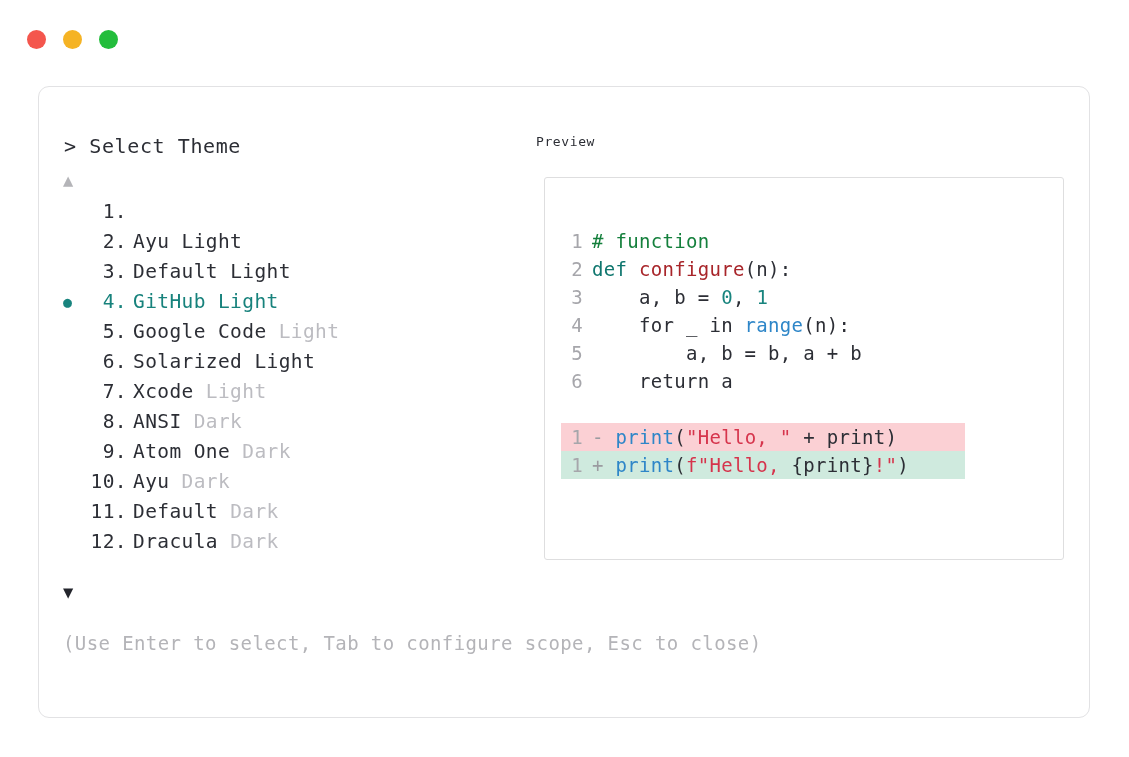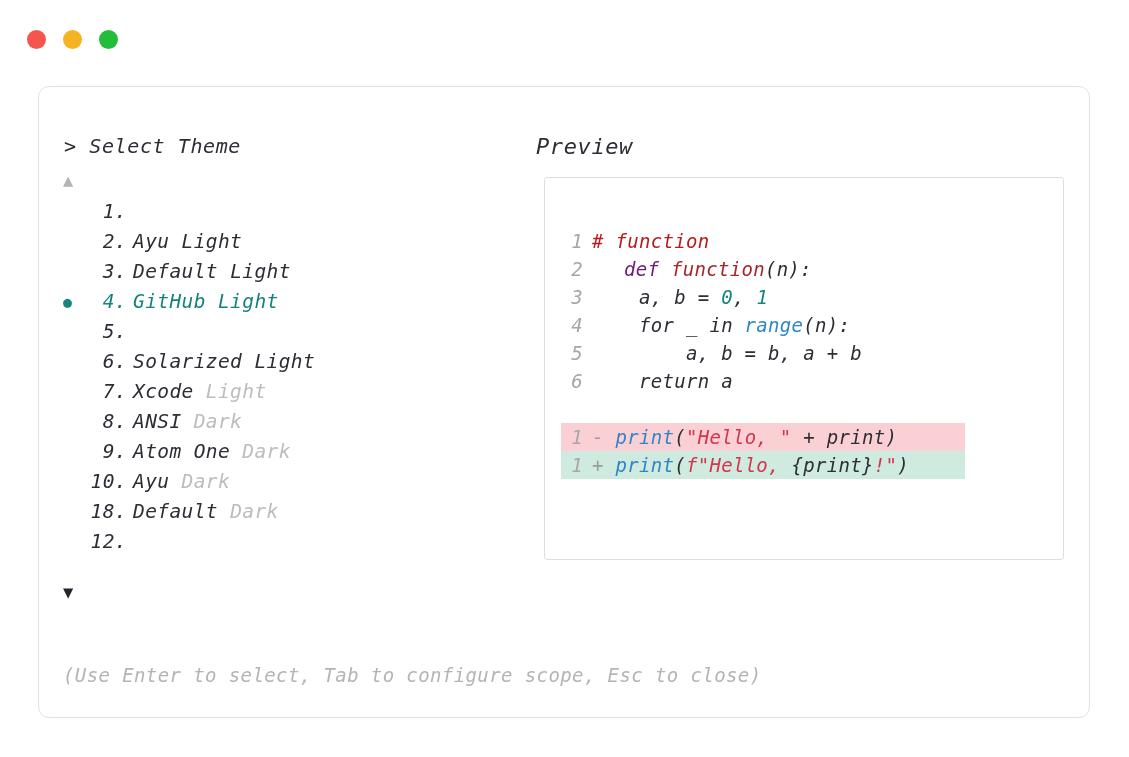--- a/index.html
+++ b/index.html
@@ -50,38 +50,37 @@
     background: #ffffff;
     border: 1.5px solid #e2e2e4;
     border-radius: 11px;
   }
 
   .card-inner {
     position: absolute;
     left: 0; top: 0;
     width: 100%;
     height: 100%;
-    font-style: italic;
   }
 
   
   .header-left {
     position: absolute;
     left: 25px;
     top: 47px;
     font-size: 20px;
     color: #2c2e35;
     letter-spacing: 0.6px;
     white-space: pre;
   }
   .header-right {
     position: absolute;
     left: 497px;
     top: 47px;
-    font-size: 22px;
+    font-size: 13px;
     color: #2c2e35;
     letter-spacing: 0.6px;
     white-space: pre;
   }
 
   
   .scroll-arrow {
     position: absolute;
     left: 24px;
     font-size: 17px;
@@ -149,21 +148,20 @@
 
   
   .footer-hint {
     position: absolute;
     left: 24px;
     top: 545px;
     font-size: 19px;
     color: #b4b4b8;
     letter-spacing: 0.4px;
     white-space: pre;
-    margin-top: 32px;
   }
 
   
   .preview-box {
     position: absolute;
     left: 505px;
     top: 90px;
     width: 520px;
     height: 383px;
     box-sizing: border-box;
@@ -188,26 +186,26 @@
   .lineno {
     display: inline-block;
     width: 22px;
     text-align: right;
     color: #a6a6ab;
     margin-right: 9px;
   }
   .code-spacer { height: 28px; }
 
   .tok-plain   { color: #2c2e35; }
-  .tok-comment { color: #b91c1c; }
+  .tok-comment { color: #15803d; }
   .tok-func    { color: #a8252a; }
   .tok-num     { color: #18847e; }
   .tok-builtin { color: #2e86c8; }
   .tok-string  { color: #d6344c; }
-  .tok-keyword { color: #701a75; margin-left: 32px; }
+  .tok-keyword { color: #0f766e; }
 
   
   .diff-line {
     height: 28px;
     line-height: 28px;
     font-size: 19px;
     white-space: pre;
     letter-spacing: 0.3px;
     display: block;
     width: 404px;
@@ -235,36 +233,36 @@
     <div class="header-right">Preview</div>
 
     <div class="scroll-arrow scroll-up">▲</div>
     <div class="scroll-arrow scroll-down">▼</div>
 
     <div class="theme-list" id="theme-list">
         <div class="theme-row"><span class="theme-bullet"></span><span class="theme-index">1.</span></div>
         <div class="theme-row"><span class="theme-bullet"></span><span class="theme-index">2.</span><span class="theme-name">Ayu <span class="theme-variant">Light</span></span></div>
         <div class="theme-row"><span class="theme-bullet"></span><span class="theme-index">3.</span><span class="theme-name">Default <span class="theme-variant">Light</span></span></div>
         <div class="theme-row selected"><span class="theme-bullet">●</span><span class="theme-index">4.</span><span class="theme-name">GitHub <span class="theme-variant">Light</span></span></div>
-        <div class="theme-row"><span class="theme-bullet"></span><span class="theme-index">5.</span></div>
+        <div class="theme-row"><span class="theme-bullet"></span><span class="theme-index">5.</span><span class="theme-name">Google Code <span class="theme-variant dim">Light</span></span></div>
         <div class="theme-row"><span class="theme-bullet"></span><span class="theme-index">6.</span><span class="theme-name">Solarized <span class="theme-variant">Light</span></span></div>
         <div class="theme-row"><span class="theme-bullet"></span><span class="theme-index">7.</span><span class="theme-name">Xcode <span class="theme-variant dim">Light</span></span></div>
         <div class="theme-row"><span class="theme-bullet"></span><span class="theme-index">8.</span><span class="theme-name">ANSI <span class="theme-variant dim">Dark</span></span></div>
         <div class="theme-row"><span class="theme-bullet"></span><span class="theme-index">9.</span><span class="theme-name">Atom One <span class="theme-variant dim">Dark</span></span></div>
         <div class="theme-row"><span class="theme-bullet"></span><span class="theme-index">10.</span><span class="theme-name">Ayu <span class="theme-variant dim">Dark</span></span></div>
-        <div class="theme-row"><span class="theme-bullet"></span><span class="theme-index">18.</span><span class="theme-name">Default <span class="theme-variant dim">Dark</span></span></div>
-        <div class="theme-row"><span class="theme-bullet"></span><span class="theme-index">12.</span></div>
+        <div class="theme-row"><span class="theme-bullet"></span><span class="theme-index">11.</span><span class="theme-name">Default <span class="theme-variant dim">Dark</span></span></div>
+        <div class="theme-row"><span class="theme-bullet"></span><span class="theme-index">12.</span><span class="theme-name">Dracula <span class="theme-variant dim">Dark</span></span></div>
       </div>
 
     <div class="footer-hint">(Use Enter to select, Tab to configure scope, Esc to close)</div>
 
     <div class="preview-box">
       <div class="code" id="code-block">
           <div class="code-line"><span class="lineno">1</span><span class="tok-comment"># function</span></div>
-          <div class="code-line"><span class="lineno">2</span><span class="tok-keyword">def </span><span class="tok-func">function</span><span class="tok-plain">(n):</span></div>
+          <div class="code-line"><span class="lineno">2</span><span class="tok-keyword">def </span><span class="tok-func">configure</span><span class="tok-plain">(n):</span></div>
           <div class="code-line"><span class="lineno">3</span><span class="tok-plain">    a, b = </span><span class="tok-num">0</span><span class="tok-plain">, </span><span class="tok-num">1</span></div>
           <div class="code-line"><span class="lineno">4</span><span class="tok-plain">    for _ in </span><span class="tok-builtin">range</span><span class="tok-plain">(n):</span></div>
           <div class="code-line"><span class="lineno">5</span><span class="tok-plain">        a, b = b, a + b</span></div>
           <div class="code-line"><span class="lineno">6</span><span class="tok-plain">    return a</span></div>
           <div class="code-spacer"></div>
           <div class="diff-line diff-del" style="background: rgb(251, 208, 212);"><span class="lineno">1</span><span class="diff-marker">- </span><span class="tok-builtin">print</span><span class="tok-plain">(</span><span class="tok-string">"Hello, "</span><span class="tok-plain"> + print)</span></div>
           <div class="diff-line diff-add" style="background: rgb(207, 234, 222);"><span class="lineno">1</span><span class="diff-marker">+ </span><span class="tok-builtin">print</span><span class="tok-plain">(</span><span class="tok-string">f"Hello, </span><span class="tok-plain">{print}</span><span class="tok-string">!"</span><span class="tok-plain">)</span></div>
         </div>
     </div>
 

